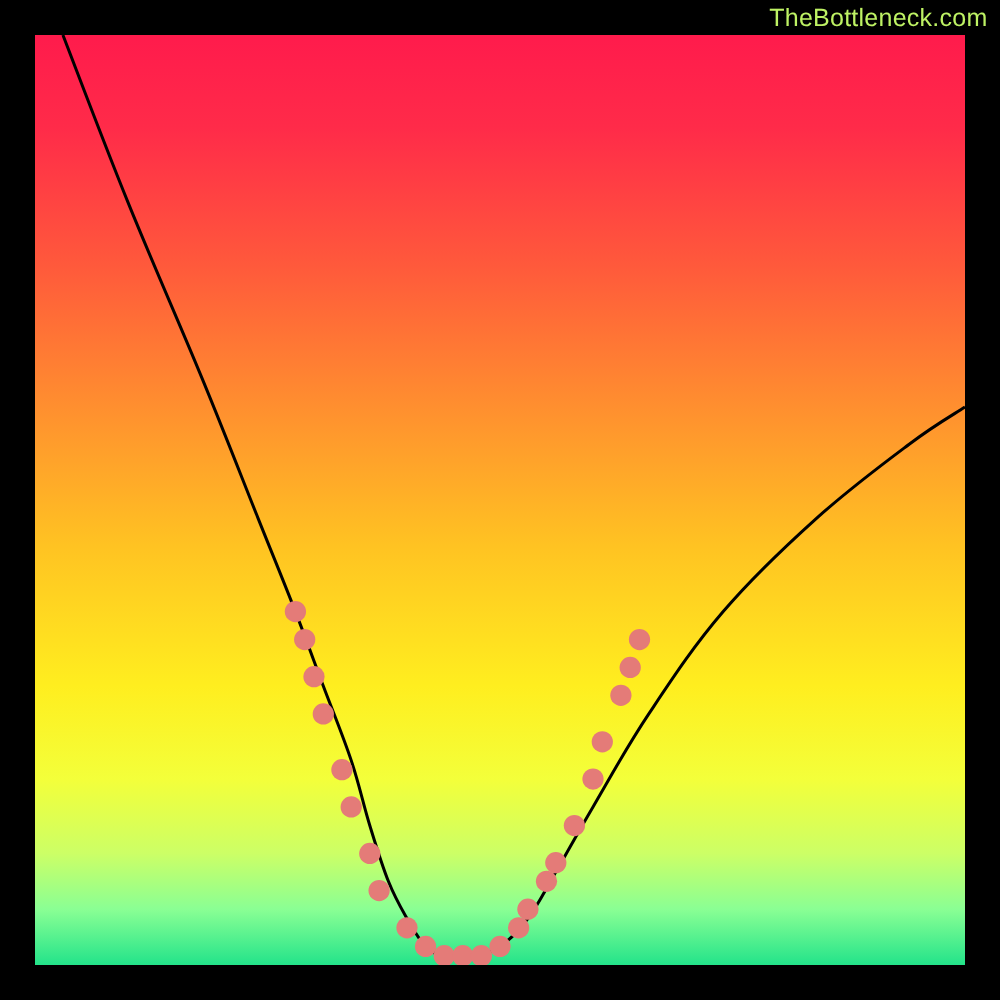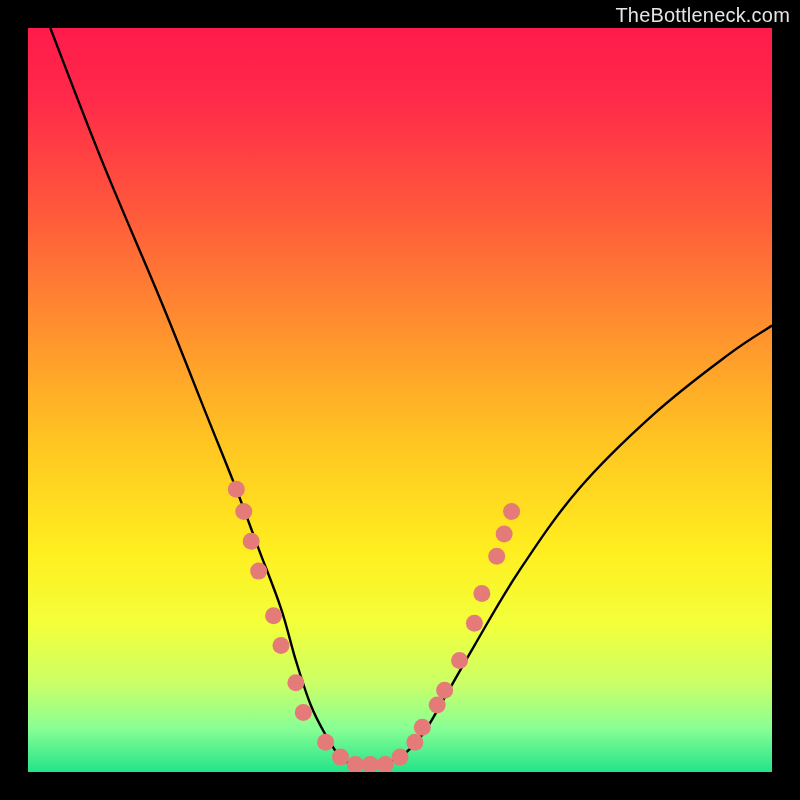--- a/index.html
+++ b/index.html
@@ -37,21 +37,21 @@
     position: absolute;
     inset: 0;
     width: 100%;
     height: 100%;
     overflow: visible;
   }
   .watermark {
     position: absolute;
     top: 4px;
     right: 10px;
-    color: #e5e5e5;
+    color: #bef264;
     font-size: 20px;
     letter-spacing: 0.2px;
     font-weight: 400;
   }
 </style>
 </head>
 <body>
 
 <div class="frame">
 

